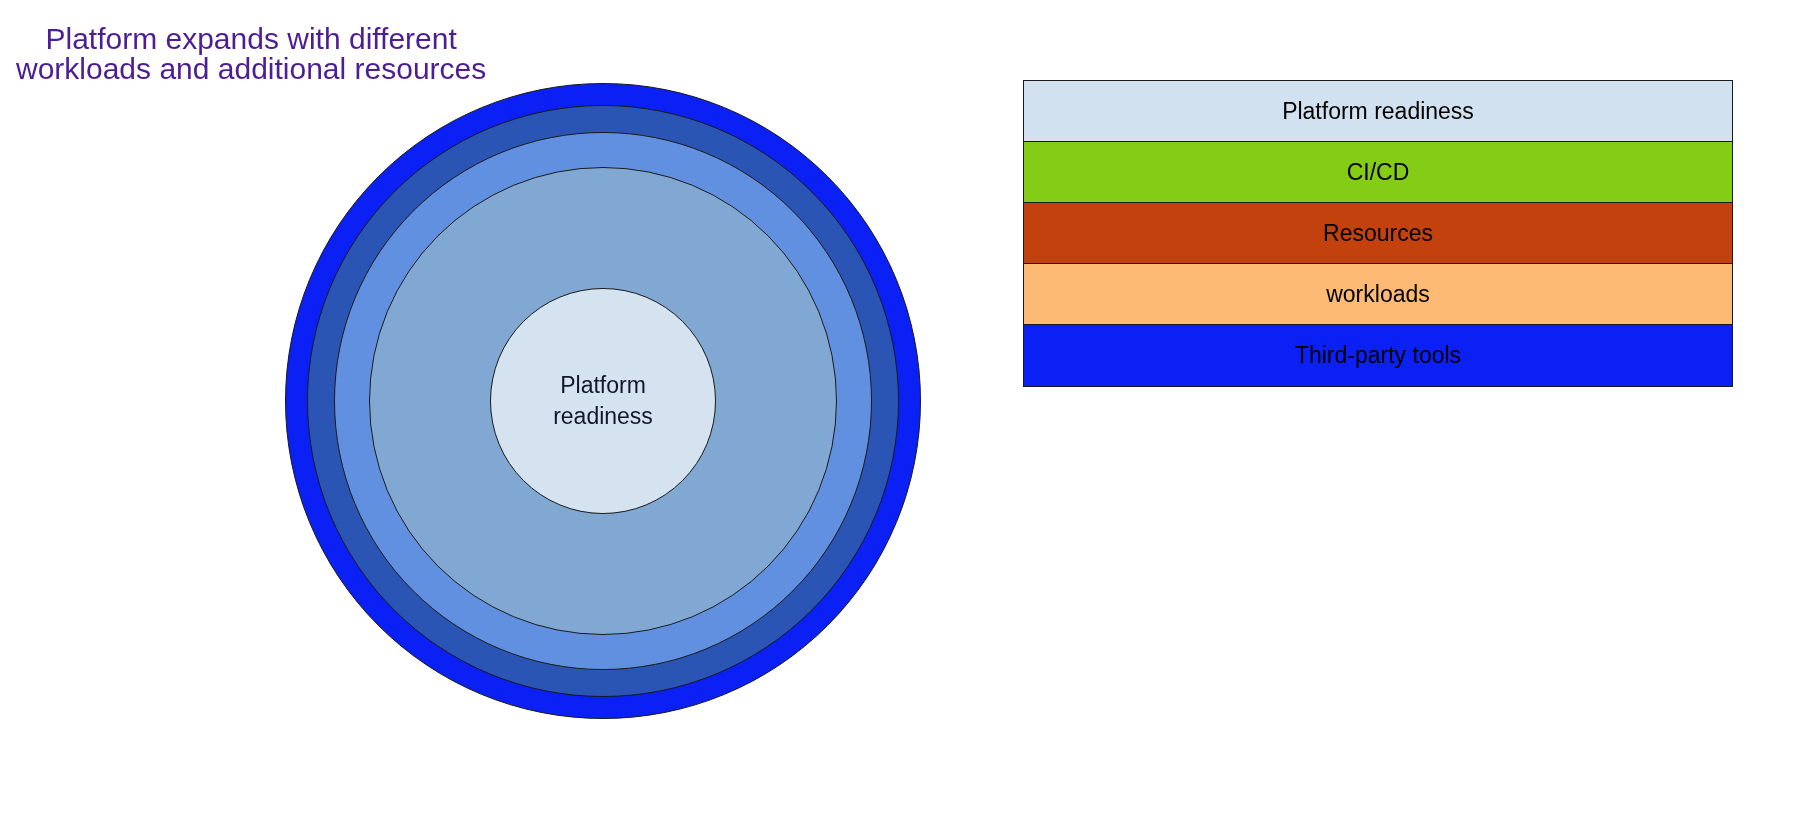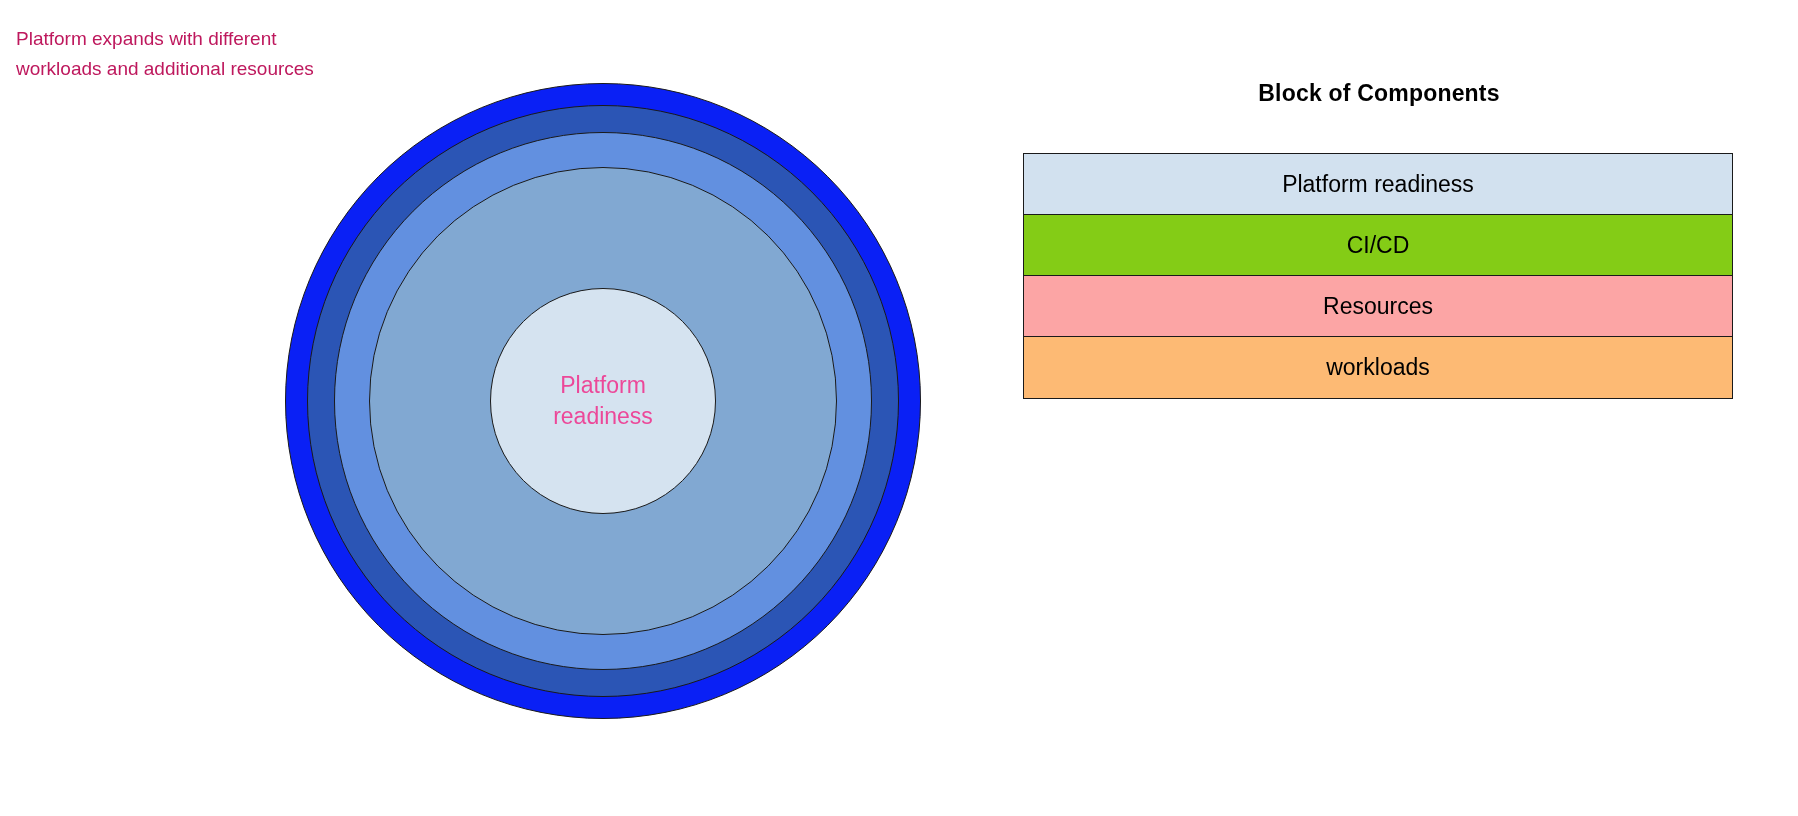--- a/index.html
+++ b/index.html
@@ -14,24 +14,25 @@
     overflow: hidden;
     font-family: "Liberation Sans", sans-serif;
     color: #000000;
   }
 
   
   #caption {
     position: absolute;
     left: 16px;
     top: 24px;
-    font-size: 19px;
+    font-size: 30px;
     line-height: 30px;
-    color: #be185d;
+    color: #4c1d95;
     white-space: pre-line;
+    text-align: center;
   }
 
   
   #rings-diagram {
     position: absolute;
     left: 280px;
     top: 78px;
     width: 646px;
     height: 646px;
   }
@@ -45,21 +46,21 @@
     transform: translate(-50%, -50%);
   }
   #ring-center-label {
     position: absolute;
     left: 50%;
     top: 50%;
     transform: translate(-50%, -50%);
     text-align: center;
     font-size: 23px;
     line-height: 31px;
-    color: #ec4899;
+    color: #0f172a;
     white-space: pre-line;
     pointer-events: none;
   }
 
   
   #block-panel {
     position: absolute;
     left: 1023px;
     top: 80px;
     width: 712px;
@@ -108,35 +109,37 @@
   <div class="ring" style="width:468px;height:468px;background:#81a8d2;"></div>
 
   <div class="ring" style="width:226px;height:226px;background:#d5e3f0;"></div>
 
   <div id="ring-center-label">Platform
 readiness</div>
 </div>
 
 <div id="block-panel">
 
-  <div id="block-title">Block of Components</div>
 
   <div id="block-rows">
 
     <div class="block-row" style="background:#d2e1ef;">
       <span>Platform readiness</span>
     </div>
 
     <div class="block-row" style="background:#84cc16;">
       <span>CI/CD</span>
     </div>
 
-    <div class="block-row" style="background:#fca5a5;">
+    <div class="block-row" style="background:#c2410c;">
       <span>Resources</span>
     </div>
 
     <div class="block-row" style="background:#fdba74;">
       <span>workloads</span>
     </div>
 
+    <div class="block-row" style="background:#0a20f5;">
+      <span>Third-party tools</span>
+    </div>
 
   </div>
 </div>
 
 </body></html>

